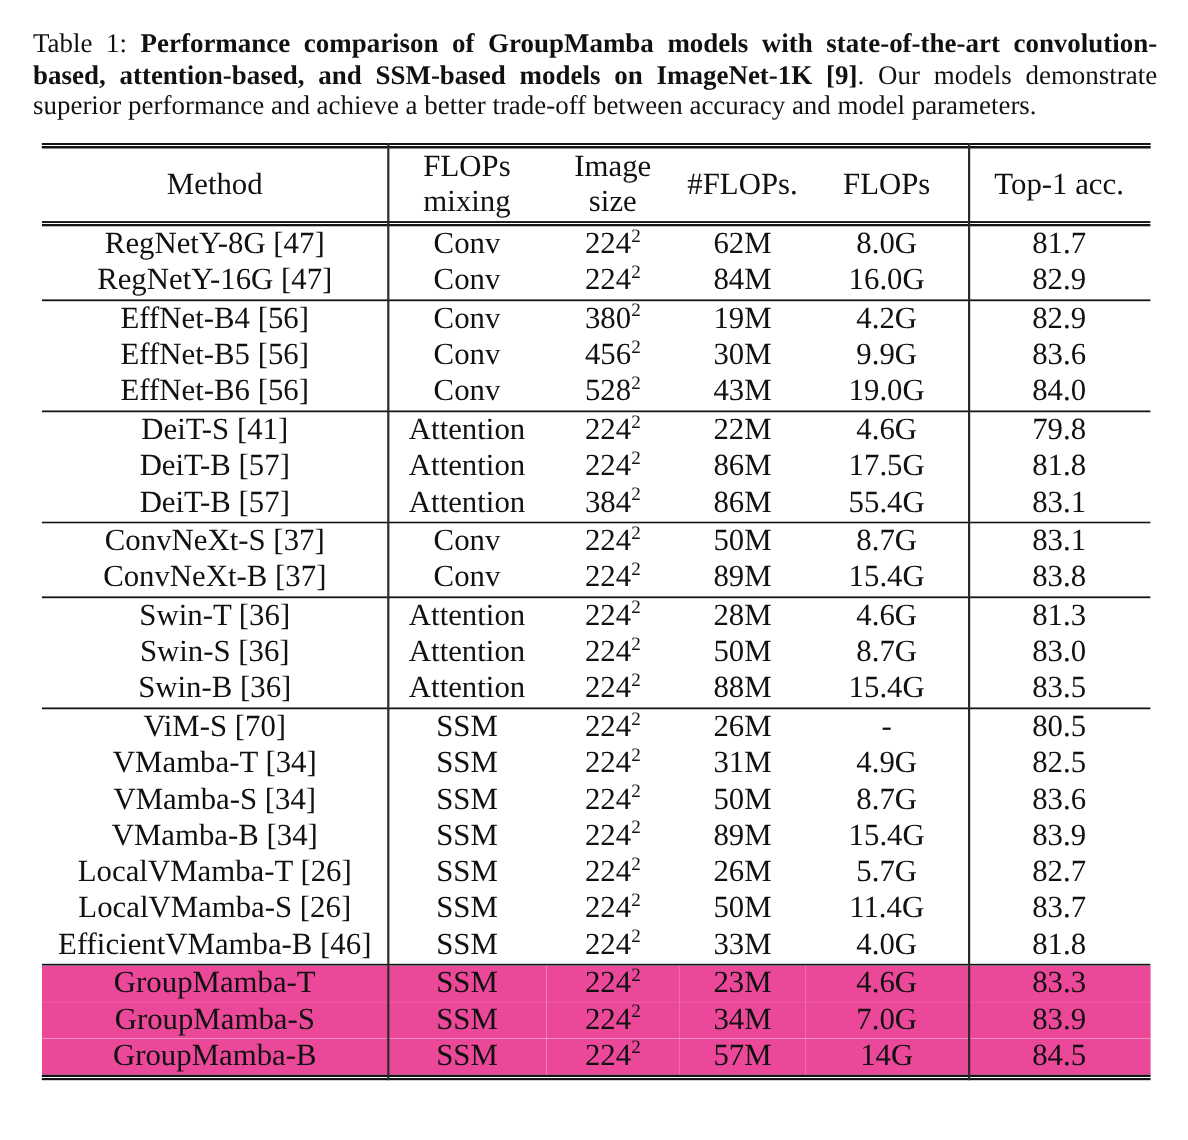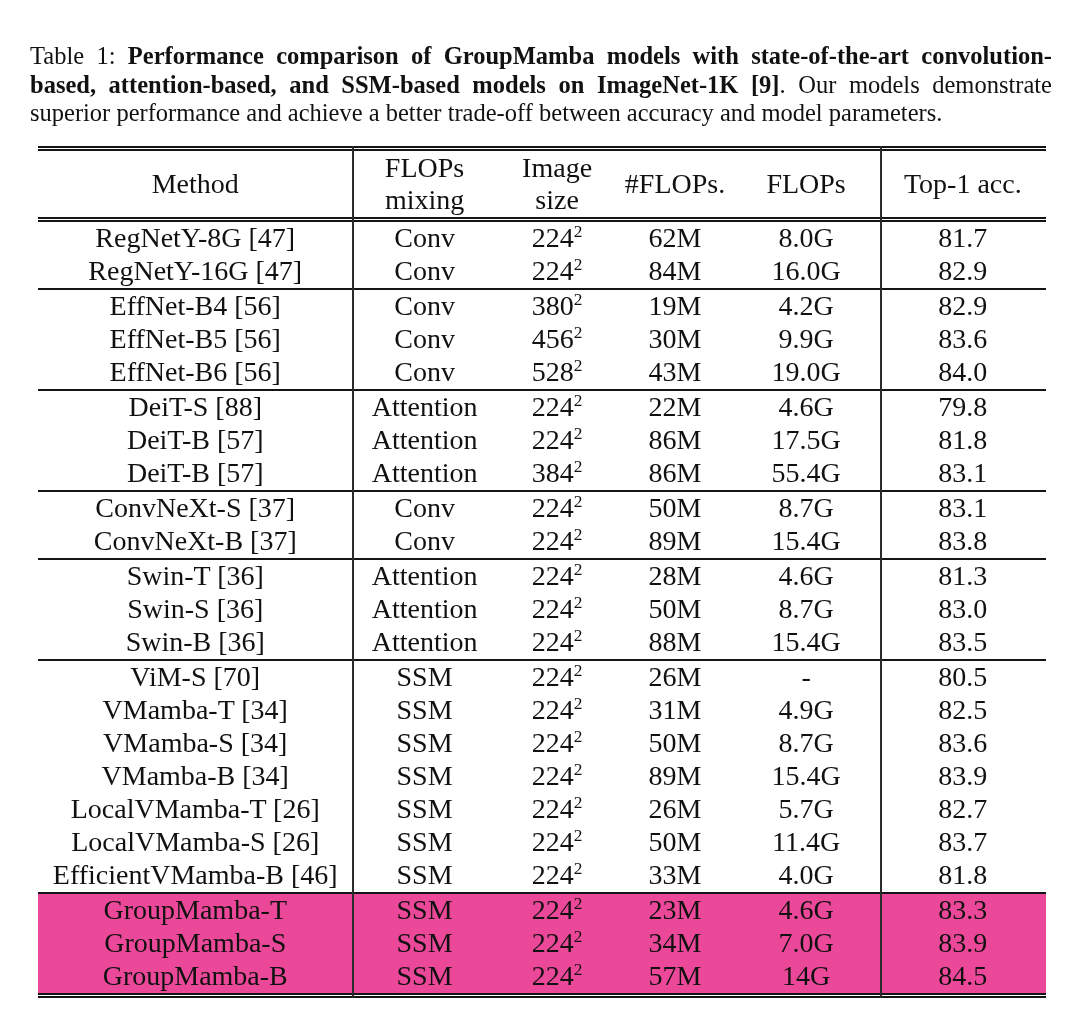--- a/index.html
+++ b/index.html
@@ -9,21 +9,21 @@
     width: 1080px;
     height: 1036px;
     font-family: "Liberation Serif", "DejaVu Serif", serif;
     color: #111111;
     overflow: hidden;
   }
   .page {
     width: 1080px;
     height: 1036px;
     box-sizing: border-box;
-    padding-top: 42px;
+    padding-top: 26px;
   }
   .caption {
     margin: 0 28px 18px 30px;
     font-size: 24.5px;
     line-height: 1.17;
     text-align: justify;
   }
   .caption b { font-weight: 700; }
 
   .table-wrap {
@@ -175,21 +175,21 @@
 </tbody>
         <tbody>
           <tr>
             <td colspan="6" class="rule-cell">
               <div class="single-line"></div>
             </td>
           </tr>
         </tbody>
         <tbody>
   <tr>
-    <td>DeiT-S [88]</td>
+    <td>DeiT-S [41]</td>
     <td>Attention</td>
     <td><span class="sz">224</span><sup class="sz-exp">2</sup></td>
     <td>22M</td>
     <td>4.6G</td>
     <td>79.8</td>
   </tr>
 
   <tr>
     <td>DeiT-B [57]</td>
     <td>Attention</td>

